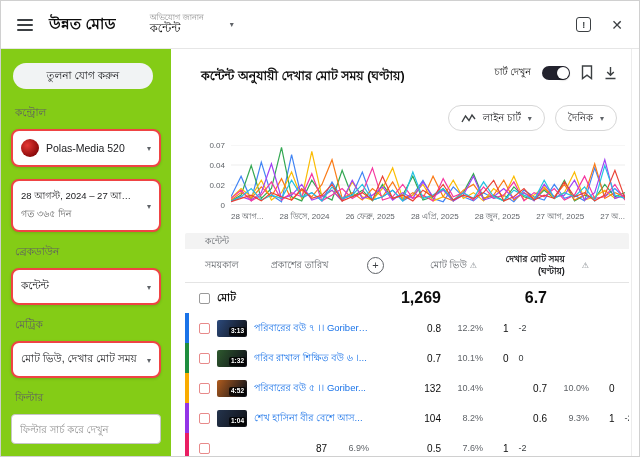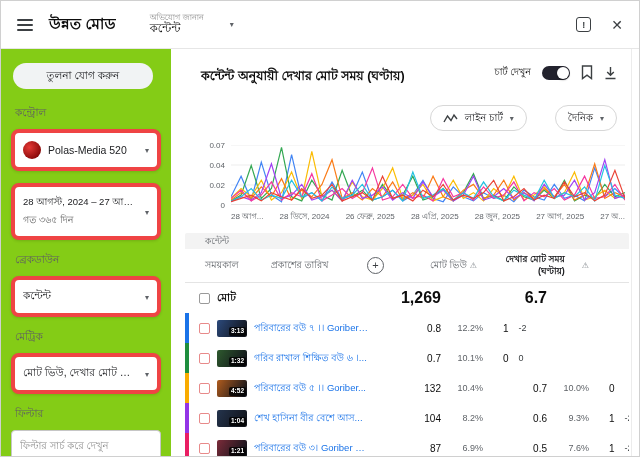--- a/index.html
+++ b/index.html
@@ -17,40 +17,40 @@
   .dim-value { font-size:11.5px; color:#0d0d0d; }
   .chev { font-size:8px; color:#5f6368; }
   .tb-right { margin-left:auto; display:flex; align-items:center; gap:20px; }
   .fb { width:15px; height:15px; border:1.5px solid #3c4043; border-radius:3px; display:flex; align-items:center; justify-content:center; font-size:9px; font-weight:700; color:#3c4043; cursor:pointer; }
   .close { font-size:14px; color:#3c4043; cursor:pointer; line-height:1; }
 
   
   .sidebar { position:absolute; top:48px; left:0; bottom:0; width:170px; padding:12px 10px; background:#84cc16; }
   .compare { display:block; width:140px; height:26px; margin:2px 0 16px 2px; background:#f1f3f4; border:none; border-radius:14px; font-size:10.5px; color:#202124; font-family:inherit; cursor:pointer; }
   .sec-label { font-size:10.5px; color:#606060; margin:8px 4px 7px; }
-  .card { position:relative; background:#fff; border:4px solid #ef4444; border-radius:8px; box-shadow:0 1px 3px rgba(0,0,0,.14); padding:8px 22px 8px 8px; display:flex; align-items:center; gap:7px; margin-bottom:12px; cursor:pointer; }
+  .card { position:relative; background:#fff; border:2px solid #ef4444; border-radius:8px; box-shadow:0 1px 3px rgba(0,0,0,.14); padding:8px 22px 8px 8px; display:flex; align-items:center; gap:7px; margin-bottom:12px; cursor:pointer; }
   .card .chev { position:absolute; right:8px; top:50%; transform:translateY(-50%); }
   .card.col { flex-direction:column; align-items:flex-start; gap:3px; }
   .ell { white-space:nowrap; overflow:hidden; text-overflow:ellipsis; max-width:100%; }
   .avatar { width:18px; height:18px; border-radius:50%; background:radial-gradient(circle at 35% 35%, #e53935 0%, #8e0b0b 70%, #4a0404 100%); flex-shrink:0; }
   .card-main { font-size:10.5px; color:#202124; flex:1; }
   .dr1 { font-size:9.5px; color:#202124; width:120px; }
   .dr2 { font-size:9.5px; color:#606060; }
   .filter { width:100%; height:30px; border:1px solid #c6c6c6; border-radius:4px; font-size:10px; padding:0 8px; color:#202124; font-family:inherit; outline:none; }
   .filter::placeholder { color:#8f8f8f; }
 
   
   .main { position:absolute; top:48px; left:170px; right:0; bottom:0; background:#fff; }
   .m-title { font-size:12.5px; font-weight:700; position:absolute; top:18px; left:30px; }
   .view-controls { position:absolute; top:16px; right:22px; display:flex; align-items:center; gap:11px; }
   .vc-label { font-size:9.5px; color:#0d0d0d; }
   .toggle { position:relative; width:28px; height:14px; border-radius:8px; background:#23232e; display:inline-block; cursor:pointer; }
   .toggle .knob { position:absolute; top:1px; right:1px; width:12px; height:12px; border-radius:50%; background:#fff; box-shadow:0 1px 2px rgba(0,0,0,.4); }
   .icon-btn { cursor:pointer; display:flex; align-items:center; }
-  .pill-row { position:absolute; top:56px; right:22px; display:flex; gap:28px; }
+  .pill-row { position:absolute; top:56px; right:22px; display:flex; gap:10px; }
   .pill { height:26px; border:1px solid #d7d7d7; border-radius:14px; display:flex; align-items:center; gap:7px; padding:0 12px; font-size:10px; color:#202124; background:#fff; cursor:pointer; }
 
   
   .y-axis { position:absolute; top:96px; left:18px; width:36px; height:60px; }
   .ytick { position:absolute; right:0; transform:translateY(-50%); font-size:8px; color:#5f6368; }
   .plot { position:absolute; top:96px; left:60px; right:14px; height:60px; }
   .plot svg { width:100%; height:100%; display:block; }
   .x-axis { position:absolute; top:161px; left:60px; right:14px; display:flex; justify-content:space-between; font-size:8px; color:#5f6368; }
   .x-axis span { white-space:nowrap; }
 
@@ -337,26 +337,20 @@
             <span class="cell-extra">
               <span class="val">1</span>
               <span class="pct dark">-2</span>
             </span>
           </div>
           <div class="trow">
             <span class="rowbar" style="background:#e91e63"></span>
             <span class="cell-check">
               <span class="cb cbr"></span>
             </span>
-            <span class="cell-video">
-              <span class="thumb" style="background:linear-gradient(120deg,#7c2c3a 0%,#11131a 90%)">
-                <span class="dur">1:21</span>
-              </span>
-              <span class="vtitle">পরিবারের বউ ৩। Goriber B...</span>
-            </span>
             <span class="cell-num">
               <span class="val">87</span>
               <span class="pct">6.9%</span>
             </span>
             <span class="cell-num">
               <span class="val">0.5</span>
               <span class="pct">7.6%</span>
             </span>
             <span class="cell-extra">
               <span class="val">1</span>

